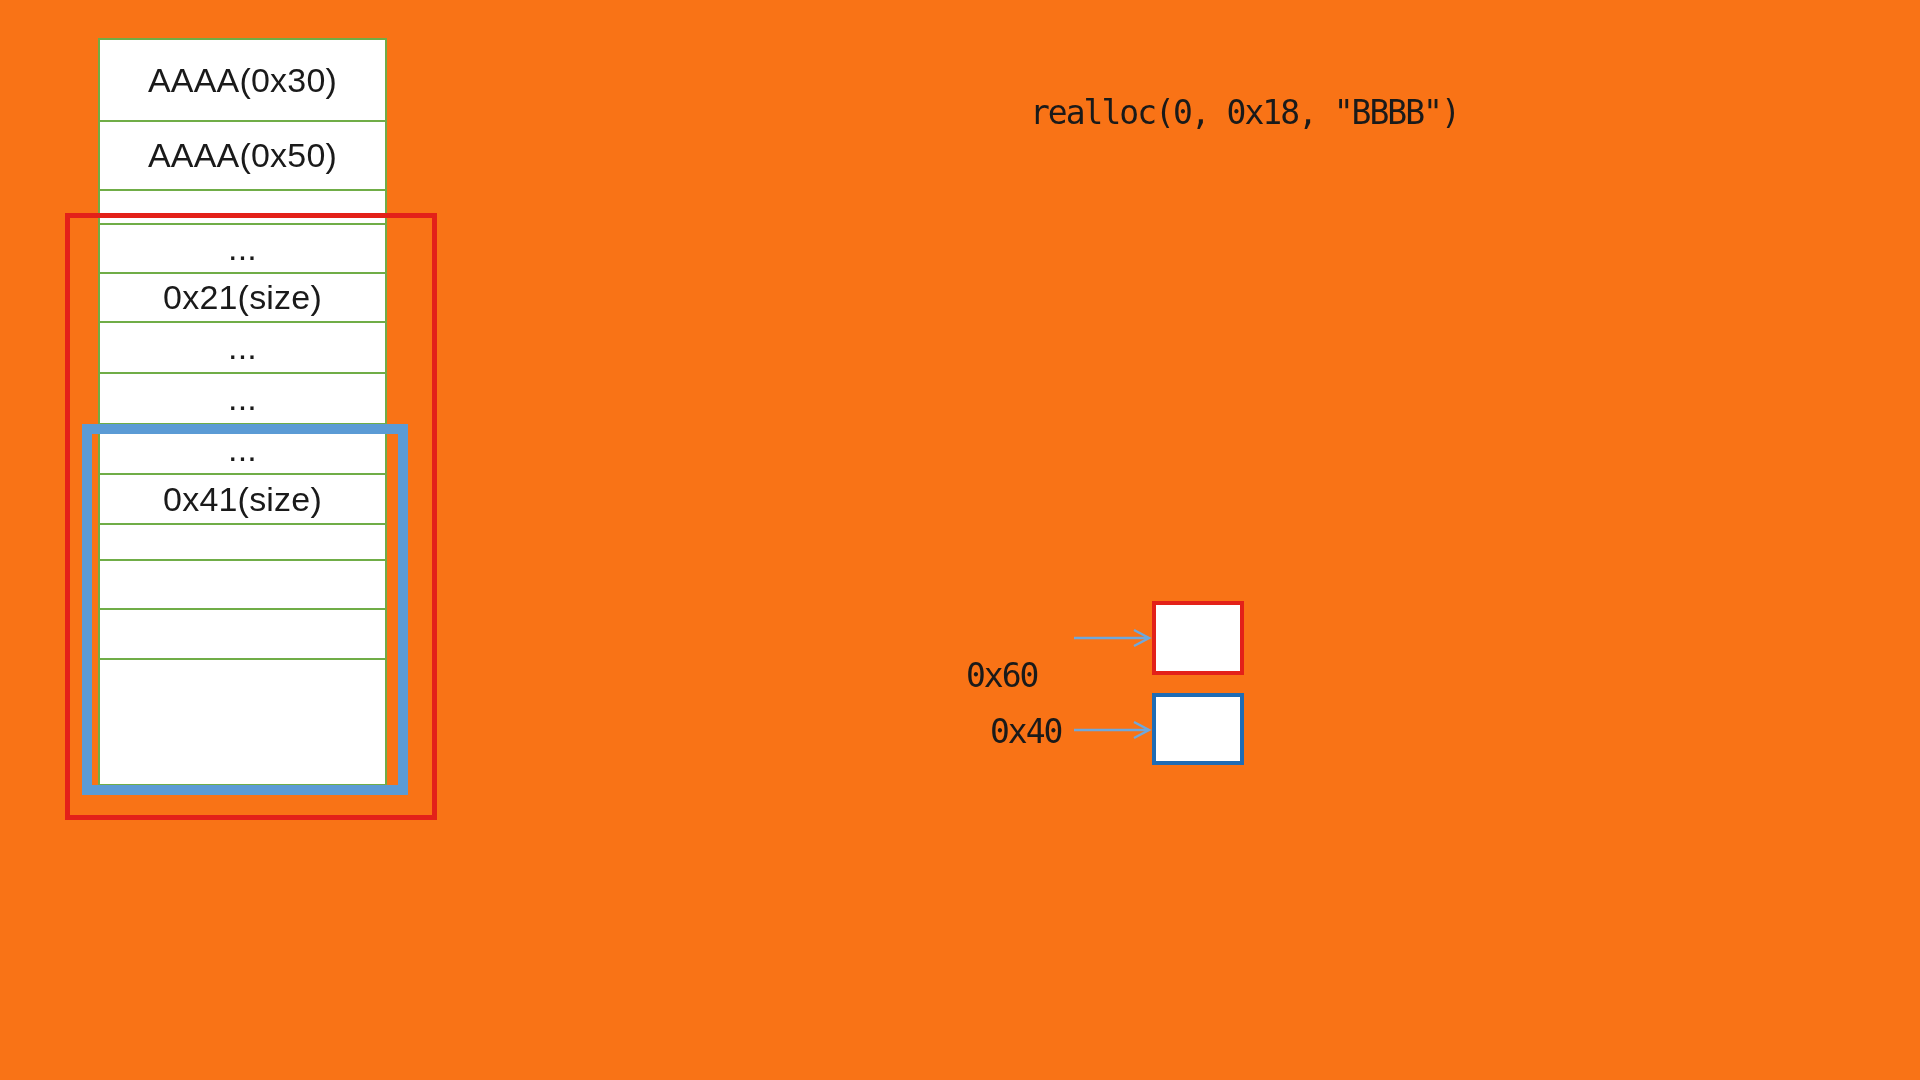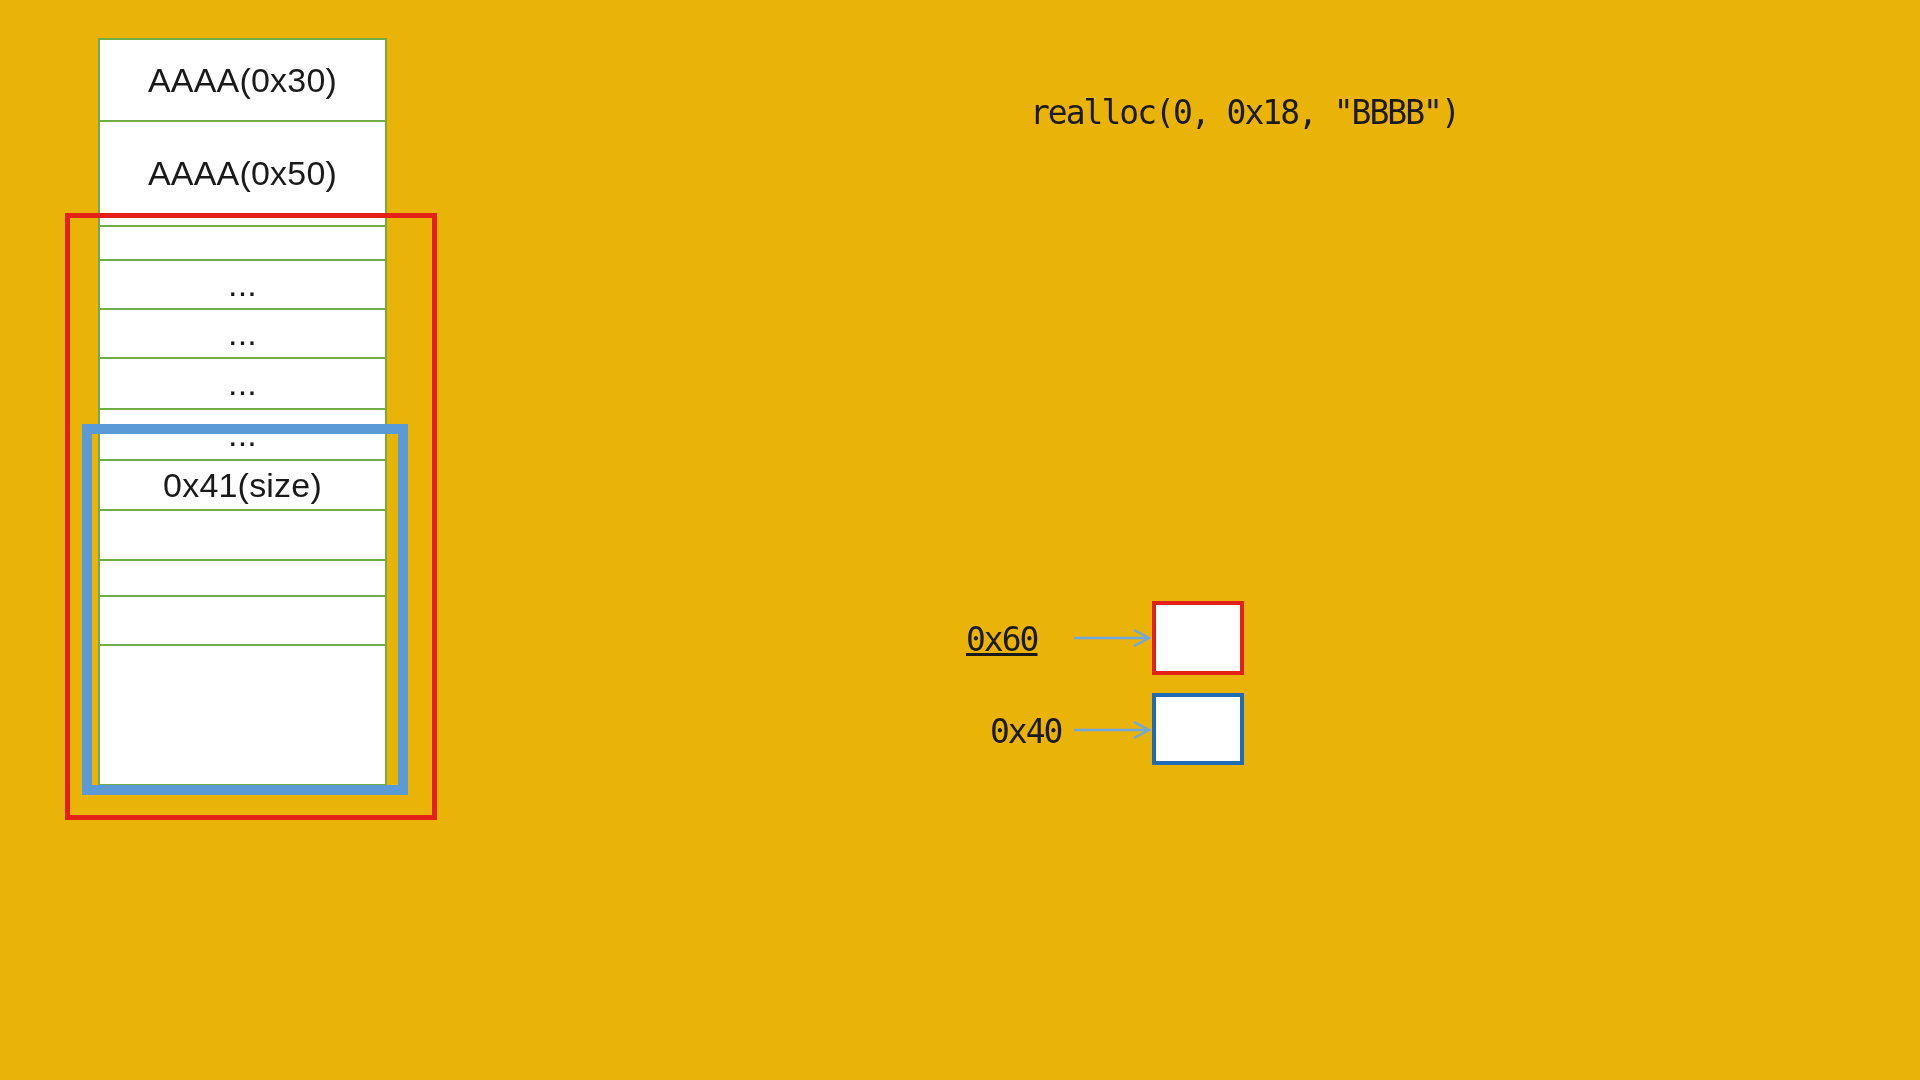--- a/index.html
+++ b/index.html
@@ -7,21 +7,21 @@
     --frame-blue:#5b9bd5;
     --arrow-blue:#6fa8dc;
     --red:#e32119;
     --box-blue:#1f6cb5;
     --ink:#1a1a1a;
   }
   html,body{margin:0;padding:0;background:#ffffff;}
   .canvas{
     position:relative;
     width:1920px;height:1080px;
-    background:#eab308;
+    background:#f97316;
     overflow:hidden;
     font-family:"Liberation Sans",sans-serif;
     color:var(--ink);
   }
   
   .memory-column{
     position:absolute;left:98px;top:38px;
     width:289px;height:748px;
     box-sizing:border-box;
     border:2px solid var(--green);
@@ -33,21 +33,21 @@
     box-sizing:border-box;
     border-bottom:2px solid var(--green);
     display:flex;align-items:center;justify-content:center;
     font-size:34px;
     letter-spacing:0.2px;
     color:var(--ink);
     overflow:hidden;
   }
   .cell:last-child{border-bottom:none;}
   .cell:nth-child(1){height:82px;}
-  .cell:nth-child(2){height:105px;}
+  .cell:nth-child(2){height:69px;}
   .cell:nth-child(3){height:34px;}
   .cell:nth-child(4){height:49px;}
   .cell:nth-child(5){height:49px;}
   .cell:nth-child(6){height:51px;}
   .cell:nth-child(7){height:51px;}
   .cell:nth-child(8){height:50px;}
   .cell:nth-child(9){height:50px;}
   .cell:nth-child(10){height:36px;}
   .cell:nth-child(11){height:49px;}
   .cell:nth-child(12){height:50px;}
@@ -74,21 +74,21 @@
     font-family:"DejaVu Sans Mono",monospace;
     font-size:33px;letter-spacing:-2px;
     white-space:pre;color:var(--ink);
   }
   .ptr-label{
     position:absolute;left:966px;
     font-family:"DejaVu Sans Mono",monospace;
     font-size:33px;letter-spacing:-2px;
     color:var(--ink);
   }
-  .ptr-label.first{top:620px;text-decoration:underline;}
+  .ptr-label.first{top:656px;}
   .ptr-label.second{top:712px;margin-left:24px;}
   .ptr-arrow{position:absolute;left:1072px;width:82px;height:22px;}
   .ptr-arrow.first{top:627px;}
   .ptr-arrow.second{top:719px;}
   .ptr-box{
     position:absolute;left:1152px;width:92px;
     box-sizing:border-box;background:#ffffff;
   }
   .ptr-box.first{top:601px;height:74px;border:4px solid var(--red);}
   .ptr-box.second{top:693px;height:72px;border:4px solid var(--box-blue);}
@@ -96,20 +96,21 @@
 </head>
 <body>
 
 <div class="canvas">
 
   <div class="memory-column">
     <div class="cell">AAAA(0x30)</div>
     <div class="cell">AAAA(0x50)</div>
     <div class="cell"></div>
     <div class="cell">...</div>
+    <div class="cell">0x21(size)</div>
     <div class="cell">...</div>
     <div class="cell">...</div>
     <div class="cell">...</div>
     <div class="cell">0x41(size)</div>
     <div class="cell"></div>
     <div class="cell"></div>
     <div class="cell"></div>
     <div class="cell"></div>
   </div>
 

